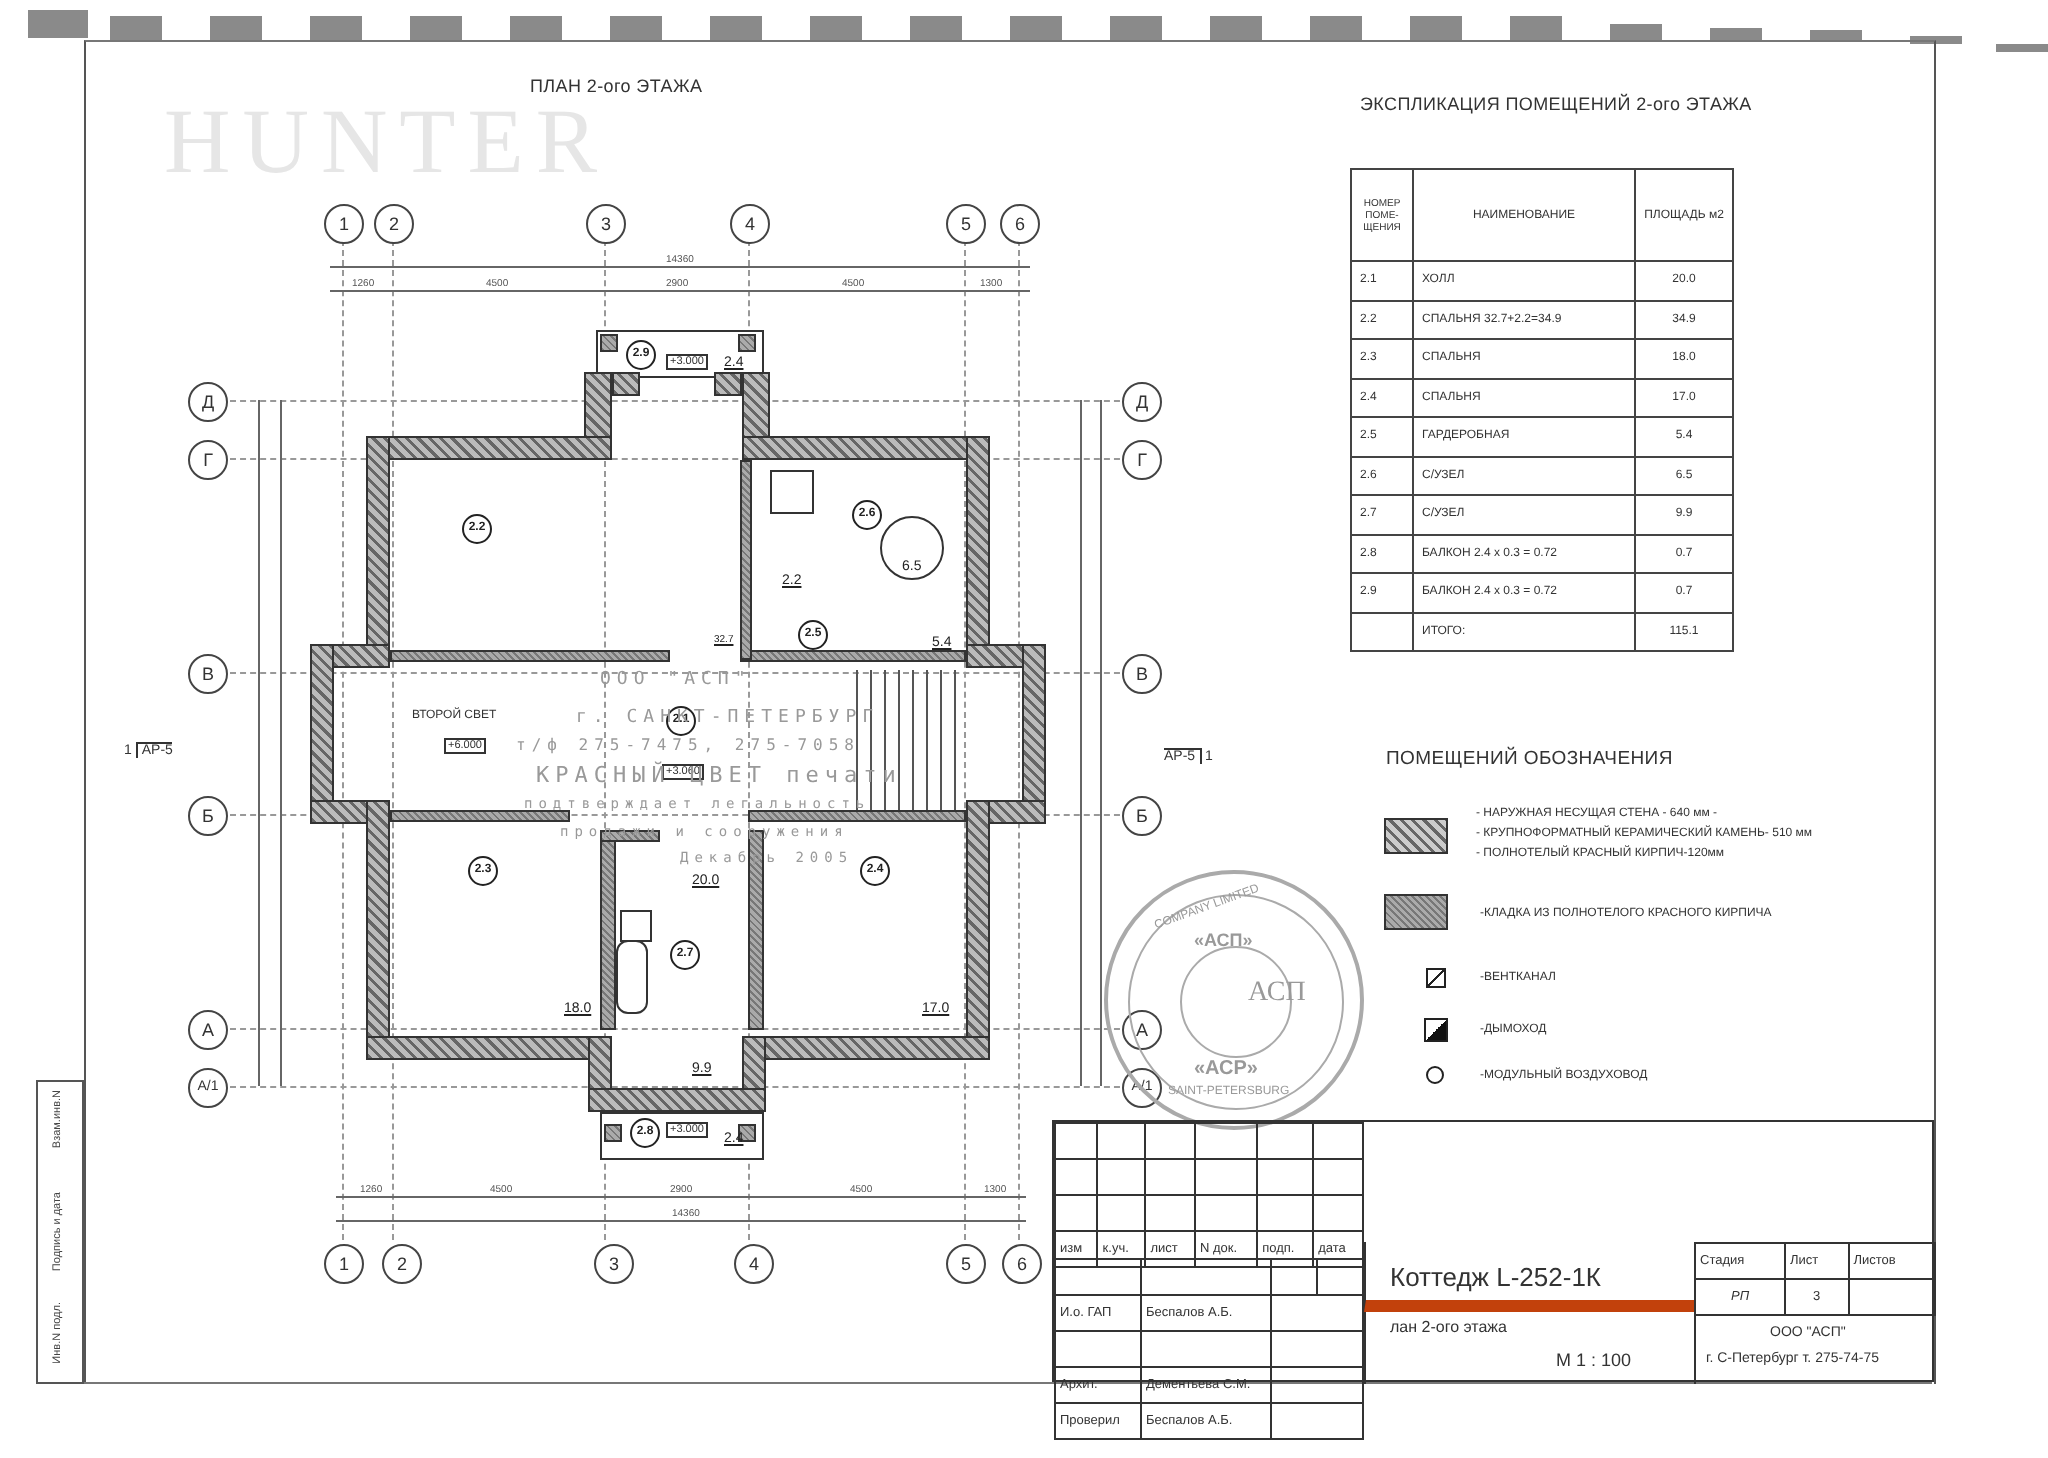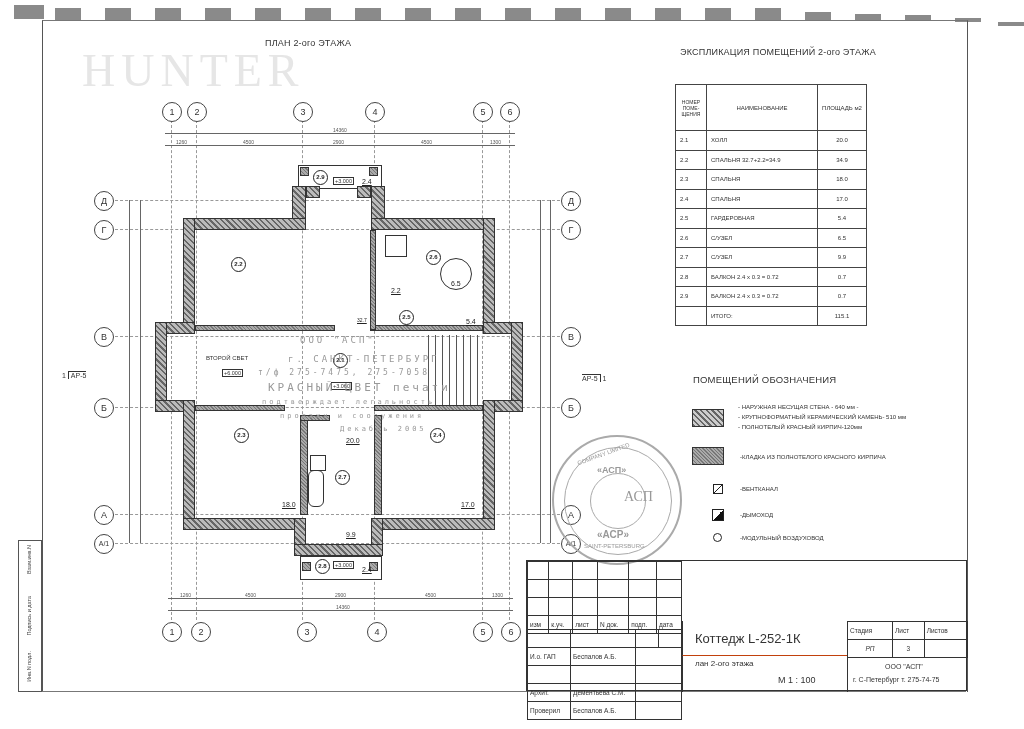--- a/index.html
+++ b/index.html
@@ -390,21 +390,21 @@
           <td>Дементьева С.М.</td>
           <td colspan="2"></td>
         </tr>
     <tr>
           <td>Проверил</td>
           <td>Беспалов А.Б.</td>
           <td colspan="2"></td>
         </tr>
   </tbody>
     </table>
-  <div class="abs" style="left:155px;top:60px;width:165px;height:35px;border-left:1px solid #333;border-bottom:1px solid #c2410c;box-sizing:border-box;">
+  <div class="abs" style="left:155px;top:60px;width:165px;height:35px;border-left:1px solid #333;border-bottom:6px solid #c2410c;box-sizing:border-box;">
     <div class="abs" style="left:12px;top:10px;font-size:13px;">Коттедж L-252-1К</div>
   </div>
   <table class="tb abs" style="left:320px;top:60px;width:121px;">
     <tbody>
         <tr>
           <td>Стадия</td>
           <td>Лист</td>
           <td>Листов</td>
         </tr>
     <tr>

